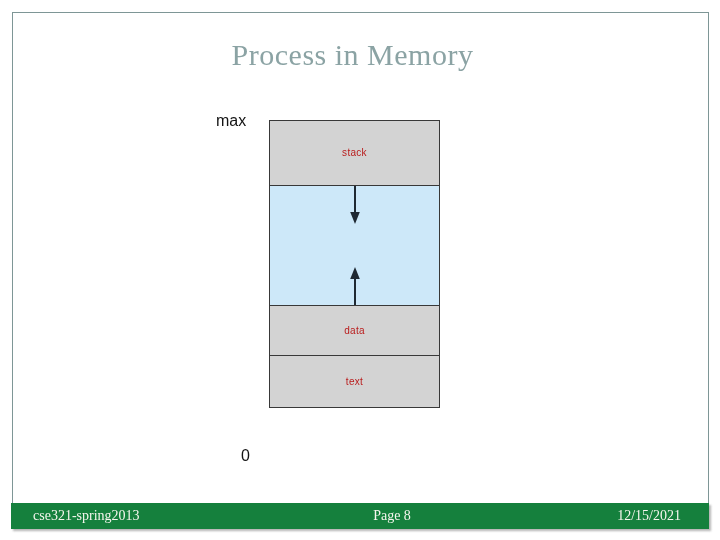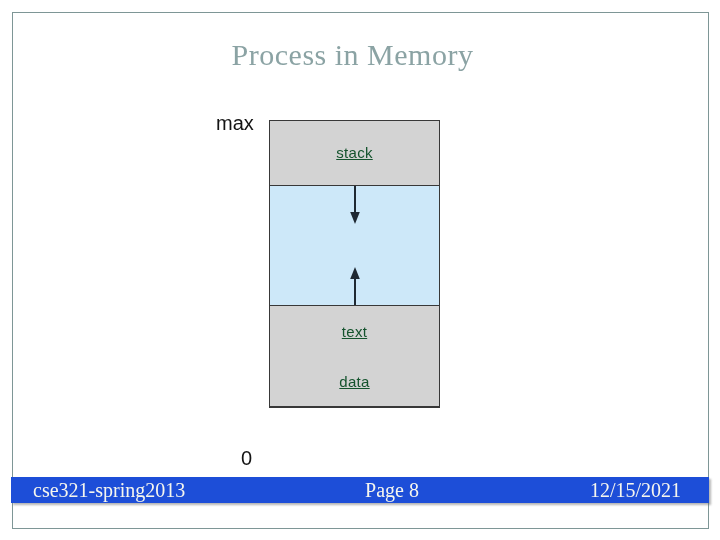--- a/index.html
+++ b/index.html
@@ -32,21 +32,21 @@
     text-align: center;
     font-family: "Liberation Serif", serif;
     font-size: 30px;
     font-weight: 400;
     color: #8ba3a4;
     letter-spacing: 0.5px;
   }
   
   .mem-label {
     position: absolute;
-    font-size: 20px;
+    font-size: 16px;
     color: #141414;
   }
   .mem-label.max { left: 216px; top: 112px; }
   .mem-label.zero { left: 241px; top: 447px; }
 
   .mem-column {
     position: absolute;
     left: 269px;
     top: 120px;
     width: 169px;
@@ -54,24 +54,23 @@
   }
   .mem-segment {
     position: relative;
     width: 100%;
     box-sizing: border-box;
     display: flex;
     align-items: center;
     justify-content: center;
   }
   .mem-segment .seg-label {
-    font-size: 15px;
-    color: #14532d;
+    font-size: 10px;
+    color: #b91c1c;
     letter-spacing: 0.3px;
-    text-decoration: underline;
   }
   .seg-gray { background: #d3d3d3; }
   .seg-hole { background: #cde8f9; }
   .seg-stack { height: 64.5px; border-bottom: 1.5px solid #383838; }
   .seg-hole  { height: 120.5px; border-bottom: 1.5px solid #383838; }
   .seg-heap  { height: 48.5px; border-bottom: 1.5px solid #383838; }
   .seg-data  { height: 49.5px; border-bottom: 1.5px solid #383838; }
   .seg-text  { height: 51px; }
   .arrow {
     position: absolute;
@@ -79,29 +78,29 @@
     margin-left: -6px;
     width: 12px;
     height: 38px;
   }
   .arrow.down { top: 0; }
   .arrow.up { bottom: 0; }
   
   .footer-bar {
     position: absolute;
     left: 11px;
-    top: 477px;
+    top: 503px;
     width: 698px;
     height: 26px;
-    background: #1d4ed8;
+    background: #15803d;
     box-shadow: 2px 2px 2px rgba(90,90,90,0.45);
     display: flex;
     align-items: center;
     font-family: "Liberation Serif", serif;
-    font-size: 20px;
+    font-size: 14px;
     color: #f6f6ee;
   }
   .footer-left {
     position: absolute;
     left: 22px;
     top: 0;
     line-height: 26px;
   }
   .footer-center {
     position: absolute;
@@ -141,26 +140,26 @@
         <line x1="6" y1="0" x2="6" y2="28" stroke="#1f2933" stroke-width="2"></line>
         <polygon points="6,38 1.2,26 10.8,26" fill="#1f2933"></polygon>
       </svg>
       <svg class="arrow up" width="12" height="38" viewBox="0 0 12 38">
         <line x1="6" y1="38" x2="6" y2="10" stroke="#1f2933" stroke-width="2"></line>
         <polygon points="6,0 1.2,12 10.8,12" fill="#1f2933"></polygon>
       </svg>
     </div>
 
 
+    <div class="mem-segment seg-gray seg-data">
+      <span class="seg-label">data</span>
+    </div>
+
     <div class="mem-segment seg-gray seg-text">
       <span class="seg-label">text</span>
-    </div>
-
-    <div class="mem-segment seg-gray seg-data">
-      <span class="seg-label">data</span>
     </div>
 
   </div>
 
   <div class="footer-bar">
     <span class="footer-left">cse321-spring2013</span>
     <span class="footer-center">Page 8</span>
     <span class="footer-right">12/15/2021</span>
   </div>
 

